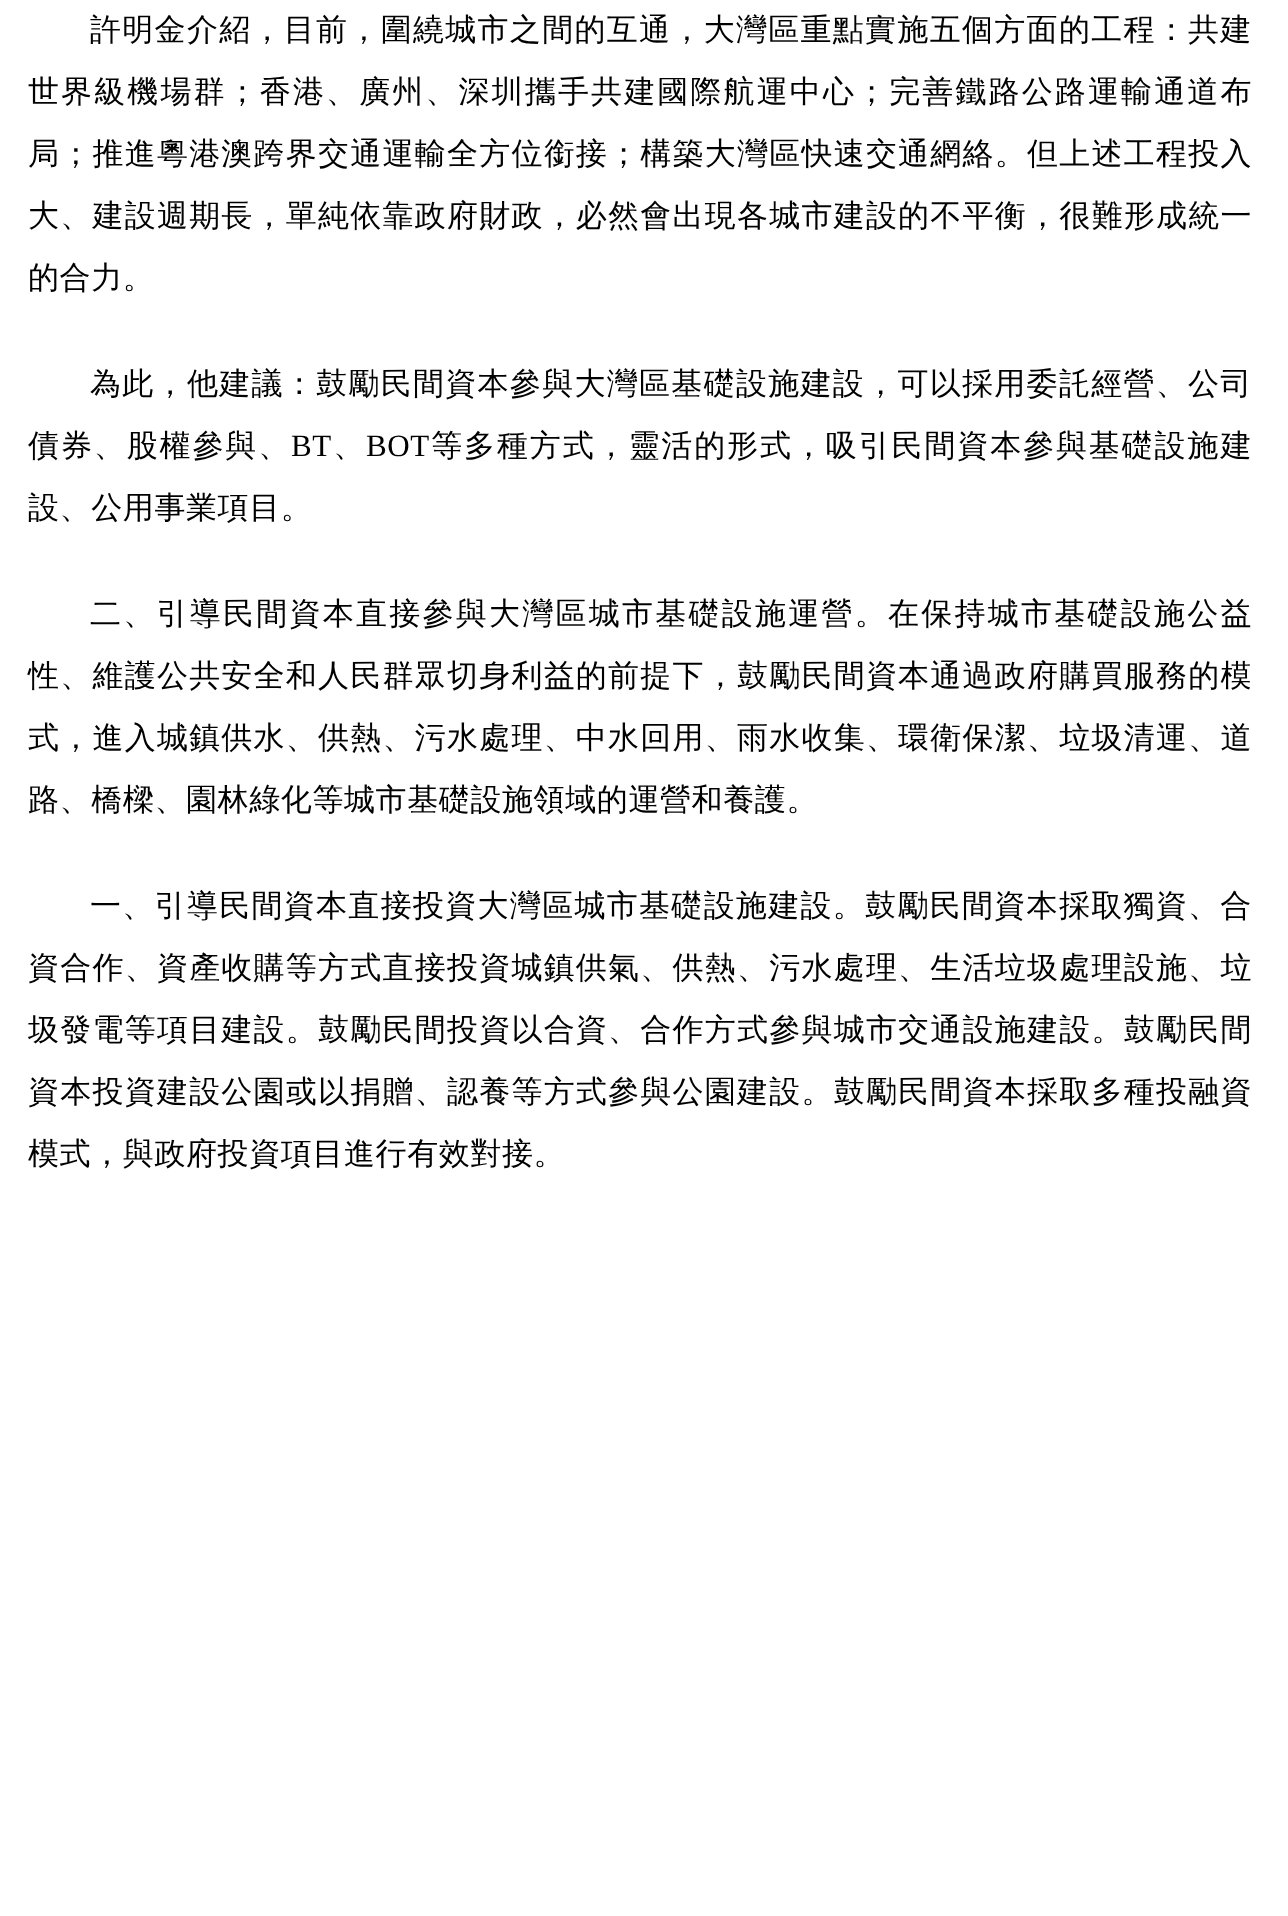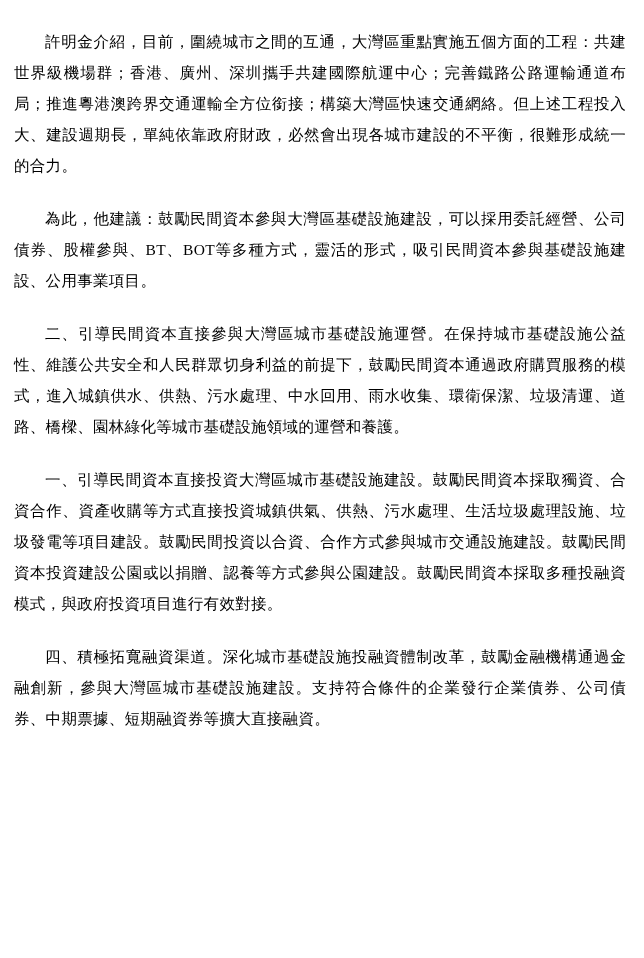--- a/index.html
+++ b/index.html
@@ -10,21 +10,21 @@
   body {
     width: 644px;
     height: 958px;
     font-family: "Liberation Serif", "DejaVu Serif", serif;
     color: #000000;
     overflow: hidden;
   }
   #article {
     box-sizing: border-box;
     width: 640px;
-    padding: 26px 14px 0 14px;
+    padding: 0 14px 0 14px;
   }
   .para {
     margin: 0 0 22px 0;
     font-size: 15.5px;
     line-height: 31px;
     text-align: justify;
     text-justify: inter-ideograph;
     text-indent: 2em;
     letter-spacing: 0.3px;
     font-family: "Liberation Serif", "DejaVu Serif", serif;
@@ -34,14 +34,13 @@
   }
 </style>
 </head>
 <body>
 
 <article id="article">
   <p class="para">許明金介紹，目前，圍繞城市之間的互通，大灣區重點實施五個方面的工程：共建世界級機場群；香港、廣州、深圳攜手共建國際航運中心；完善鐵路公路運輸通道布局；推進粵港澳跨界交通運輸全方位銜接；構築大灣區快速交通網絡。但上述工程投入大、建設週期長，單純依靠政府財政，必然會出現各城市建設的不平衡，很難形成統一的合力。</p>
   <p class="para">為此，他建議：鼓勵民間資本參與大灣區基礎設施建設，可以採用委託經營、公司債券、股權參與、BT、BOT等多種方式，靈活的形式，吸引民間資本參與基礎設施建設、公用事業項目。</p>
   <p class="para">二、引導民間資本直接參與大灣區城市基礎設施運營。在保持城市基礎設施公益性、維護公共安全和人民群眾切身利益的前提下，鼓勵民間資本通過政府購買服務的模式，進入城鎮供水、供熱、污水處理、中水回用、雨水收集、環衛保潔、垃圾清運、道路、橋樑、園林綠化等城市基礎設施領域的運營和養護。</p>
   <p class="para">一、引導民間資本直接投資大灣區城市基礎設施建設。鼓勵民間資本採取獨資、合資合作、資產收購等方式直接投資城鎮供氣、供熱、污水處理、生活垃圾處理設施、垃圾發電等項目建設。鼓勵民間投資以合資、合作方式參與城市交通設施建設。鼓勵民間資本投資建設公園或以捐贈、認養等方式參與公園建設。鼓勵民間資本採取多種投融資模式，與政府投資項目進行有效對接。</p>
-  <p class="para">四、積極拓寬融資渠道。深化城市基礎設施投融資體制改革，鼓勵金融機構通過金融創新，參與大灣區城市基礎設施建設。支持符合條件的企業發行企業債券、公司債券、中期票據、短期融資券等擴大直接融資。</p>
 </article>
 
 </body></html>

